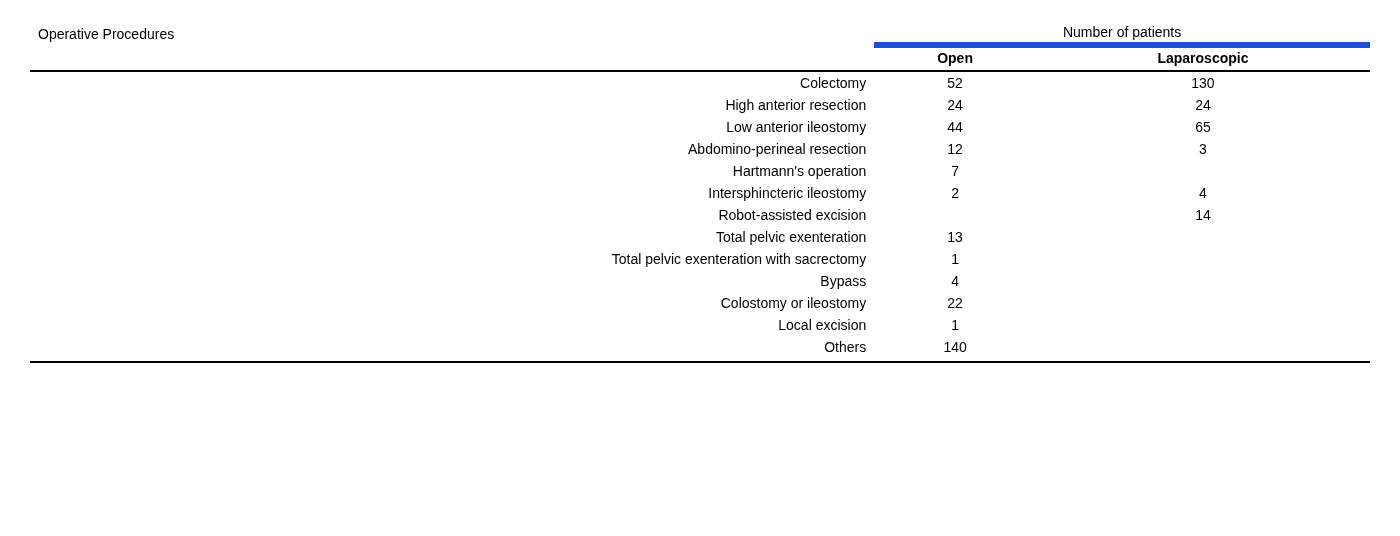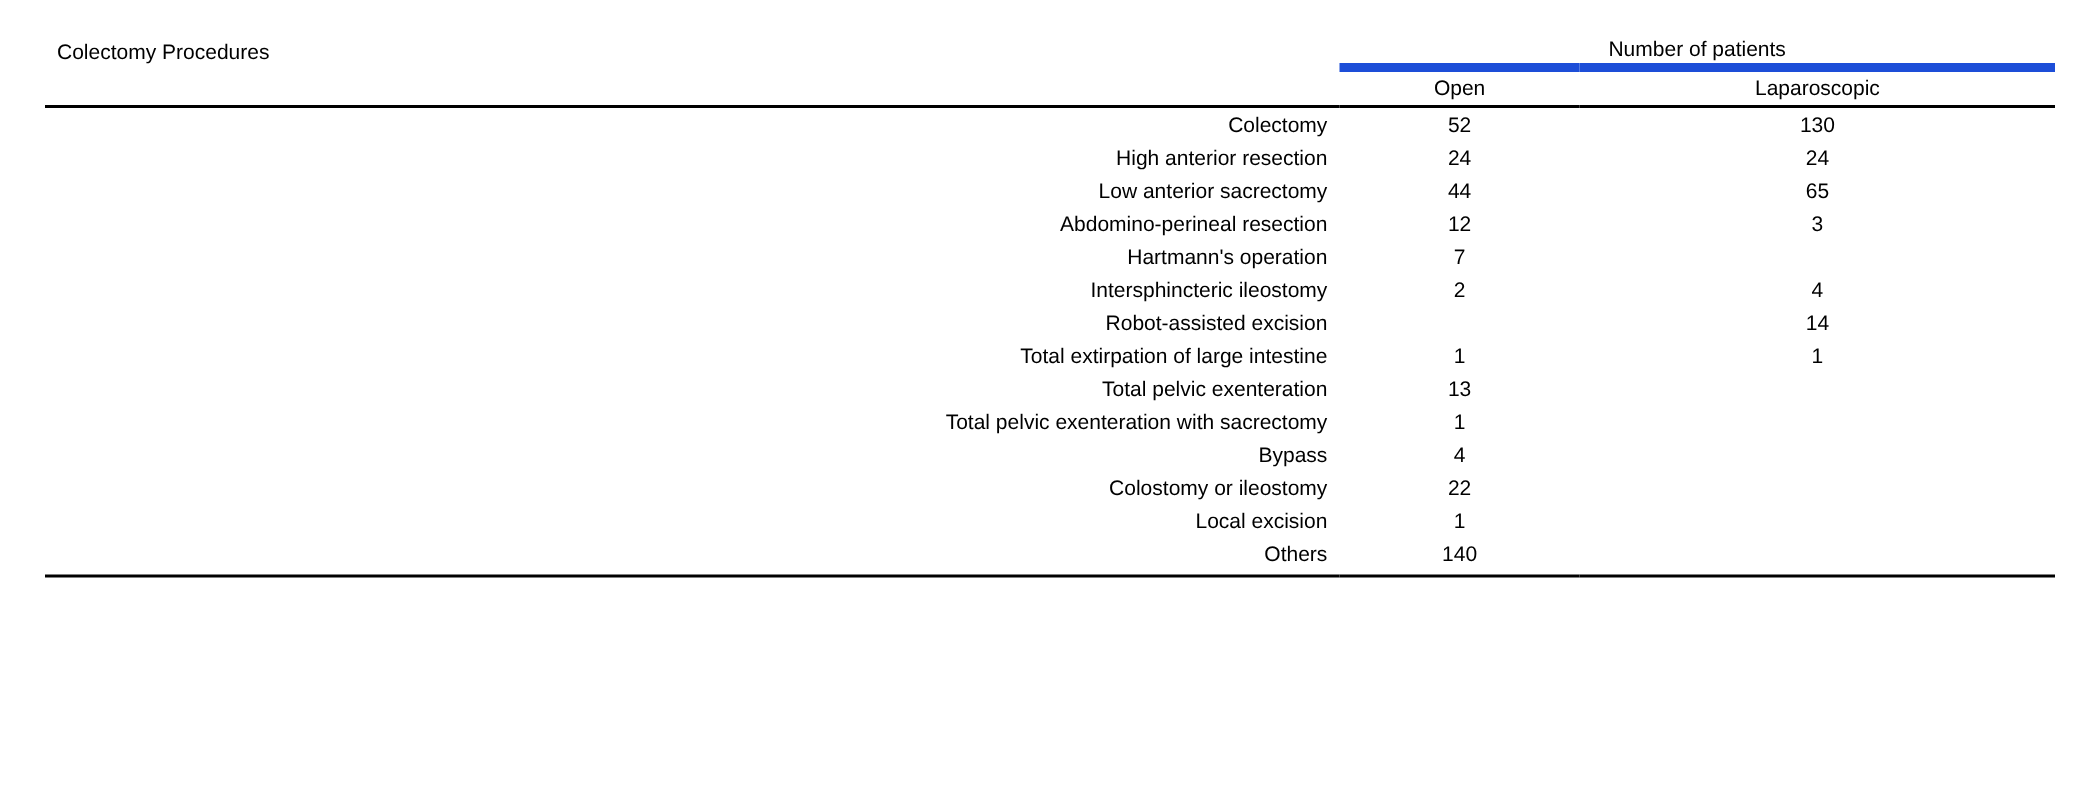--- a/index.html
+++ b/index.html
@@ -37,21 +37,21 @@
       text-align: left;
       border-bottom: none;
     }
 
     .header-row-top th.num-patients-header {
       text-align: center;
     }
 
     .header-row-sub th {
       text-align: center;
-      font-weight: normal;
+      font-weight: bold;
       padding: 2px 8px 4px 8px;
       border-bottom: 2px solid #000;
       margin-top: 40px;
     }
 
     .header-row-sub th.procedure-sub {
       text-align: left;
       border-bottom: 2px solid #000;
     }
 
@@ -73,42 +73,42 @@
       padding-bottom: 6px;
     }
   </style>
 </head>
 <body>
 
 <div class="table-container">
   <table>
     <thead>
       <tr class="header-row-top">
-        <th class="procedure-header">Colectomy Procedures</th>
+        <th class="procedure-header">Operative Procedures</th>
         <th class="num-patients-header" colspan="2">Number of patients</th>
       </tr>
       <tr class="header-row-sub">
         <th class="procedure-sub"></th>
         <th>Open</th>
         <th>Laparoscopic</th>
       </tr>
     </thead>
     <tbody id="table-body">
     <tr>
           <td class="procedure-col">Colectomy</td>
           <td class="num-col">52</td>
           <td class="num-col">130</td>
         </tr>
         <tr>
           <td class="procedure-col">High anterior resection</td>
           <td class="num-col">24</td>
           <td class="num-col">24</td>
         </tr>
         <tr>
-          <td class="procedure-col">Low anterior sacrectomy</td>
+          <td class="procedure-col">Low anterior ileostomy</td>
           <td class="num-col">44</td>
           <td class="num-col">65</td>
         </tr>
         <tr>
           <td class="procedure-col">Abdomino-perineal resection</td>
           <td class="num-col">12</td>
           <td class="num-col">3</td>
         </tr>
         <tr>
           <td class="procedure-col">Hartmann's operation</td>
@@ -117,25 +117,20 @@
         </tr>
         <tr>
           <td class="procedure-col">Intersphincteric ileostomy</td>
           <td class="num-col">2</td>
           <td class="num-col">4</td>
         </tr>
         <tr>
           <td class="procedure-col">Robot-assisted excision</td>
           <td class="num-col"></td>
           <td class="num-col">14</td>
-        </tr>
-        <tr>
-          <td class="procedure-col">Total extirpation of large intestine</td>
-          <td class="num-col">1</td>
-          <td class="num-col">1</td>
         </tr>
         <tr>
           <td class="procedure-col">Total pelvic exenteration</td>
           <td class="num-col">13</td>
           <td class="num-col"></td>
         </tr>
         <tr>
           <td class="procedure-col">Total pelvic exenteration with sacrectomy</td>
           <td class="num-col">1</td>
           <td class="num-col"></td>

